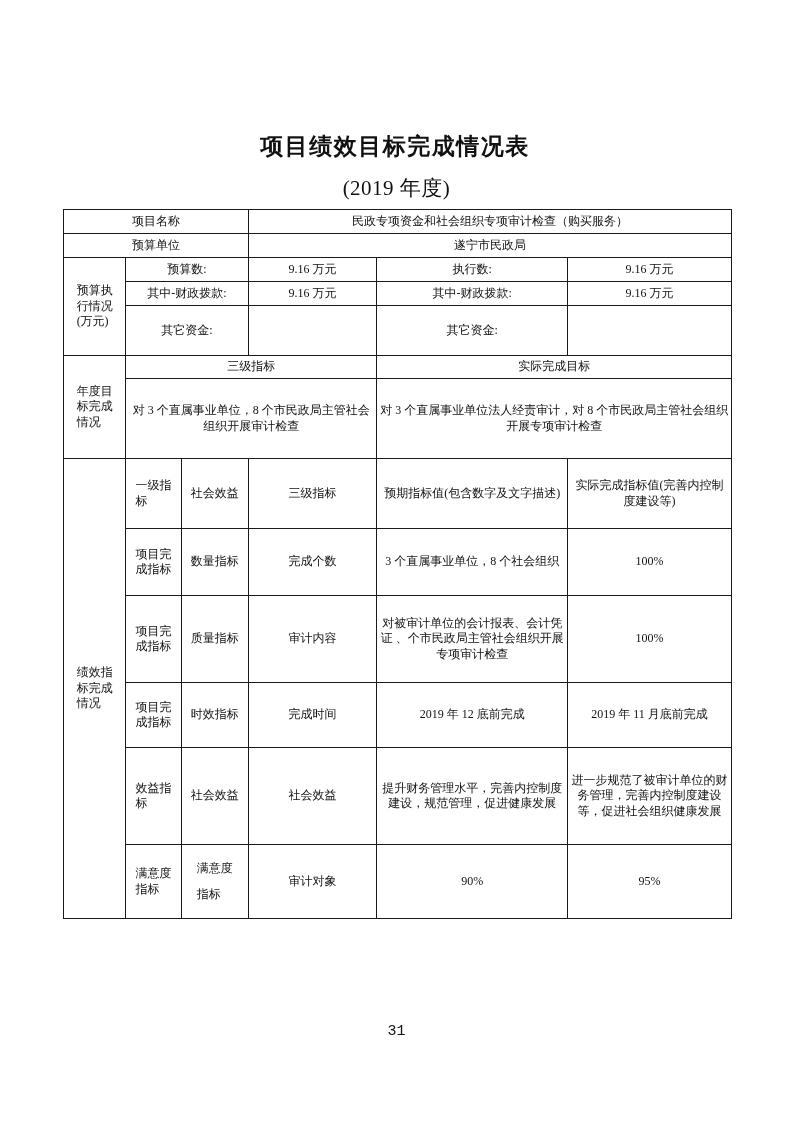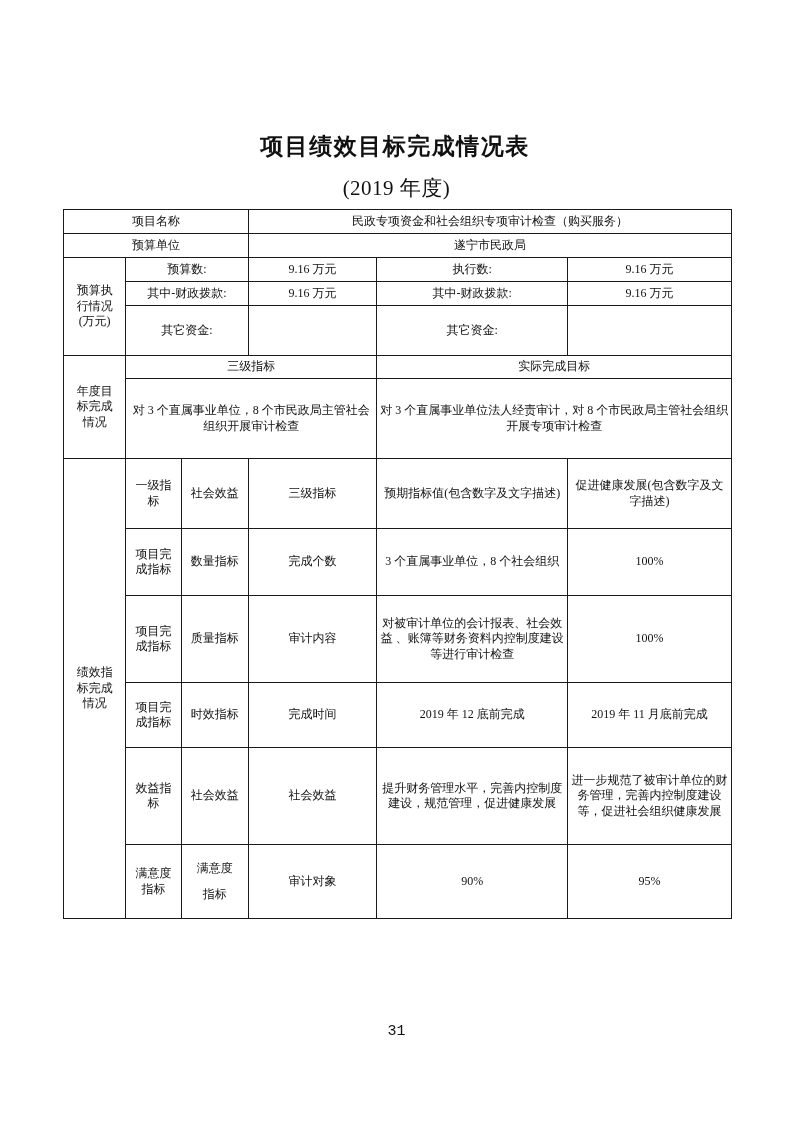--- a/index.html
+++ b/index.html
@@ -34,21 +34,21 @@
     border: 1px solid #1a1a1a;
     font-size: 12px;
     line-height: 1.28;
     padding: 1px 2px;
     vertical-align: middle;
     text-align: center;
     overflow: hidden;
     word-break: break-word;
   }
   td.l { text-align: left; padding-left: 3px; padding-right: 3px; }
-  .w3 { display: inline-block; width: 3em; text-align: center; vertical-align: middle; }
+  .w3 { display: inline-block; width: 3em; text-align: left; vertical-align: middle; }
   .lh2 { line-height: 2.1; }
   .page-number {
     position: absolute; top: 1023px; left: 0; right: 0;
     text-align: center;
     font-size: 15px;
     font-family: Liberation Mono, monospace;
   }
 </style>
 </head>
 <body>
@@ -117,40 +117,40 @@
   <tr style="height:70px">
     <td rowspan="6">
       <span class="w3">绩效指标完成情况</span>
     </td>
     <td>
       <span class="w3">一级指标</span>
     </td>
     <td>社会效益</td>
     <td>三级指标</td>
     <td>预期指标值(包含数字及文字描述)</td>
-    <td>促进健康发展(包含数字及文字描述)</td>
+    <td>实际完成指标值(完善内控制度建设等)</td>
   </tr>
 
   <tr style="height:67px">
     <td>
       <span class="w3">项目完成指标</span>
     </td>
     <td>数量指标</td>
     <td>完成个数</td>
     <td>3 个直属事业单位，8 个社会组织</td>
     <td>100%</td>
   </tr>
 
   <tr style="height:87px">
     <td>
       <span class="w3">项目完成指标</span>
     </td>
     <td>质量指标</td>
     <td>审计内容</td>
-    <td class="l">对被审计单位的会计报表、社会效益 、账簿等财务资料内控制度建设等进行审计检查</td>
+    <td class="l">对被审计单位的会计报表、会计凭证 、个市民政局主管社会组织开展专项审计检查</td>
     <td>100%</td>
   </tr>
 
   <tr style="height:65px">
     <td>
       <span class="w3">项目完成指标</span>
     </td>
     <td>时效指标</td>
     <td>完成时间</td>
     <td class="l">2019 年 12 底前完成</td>

